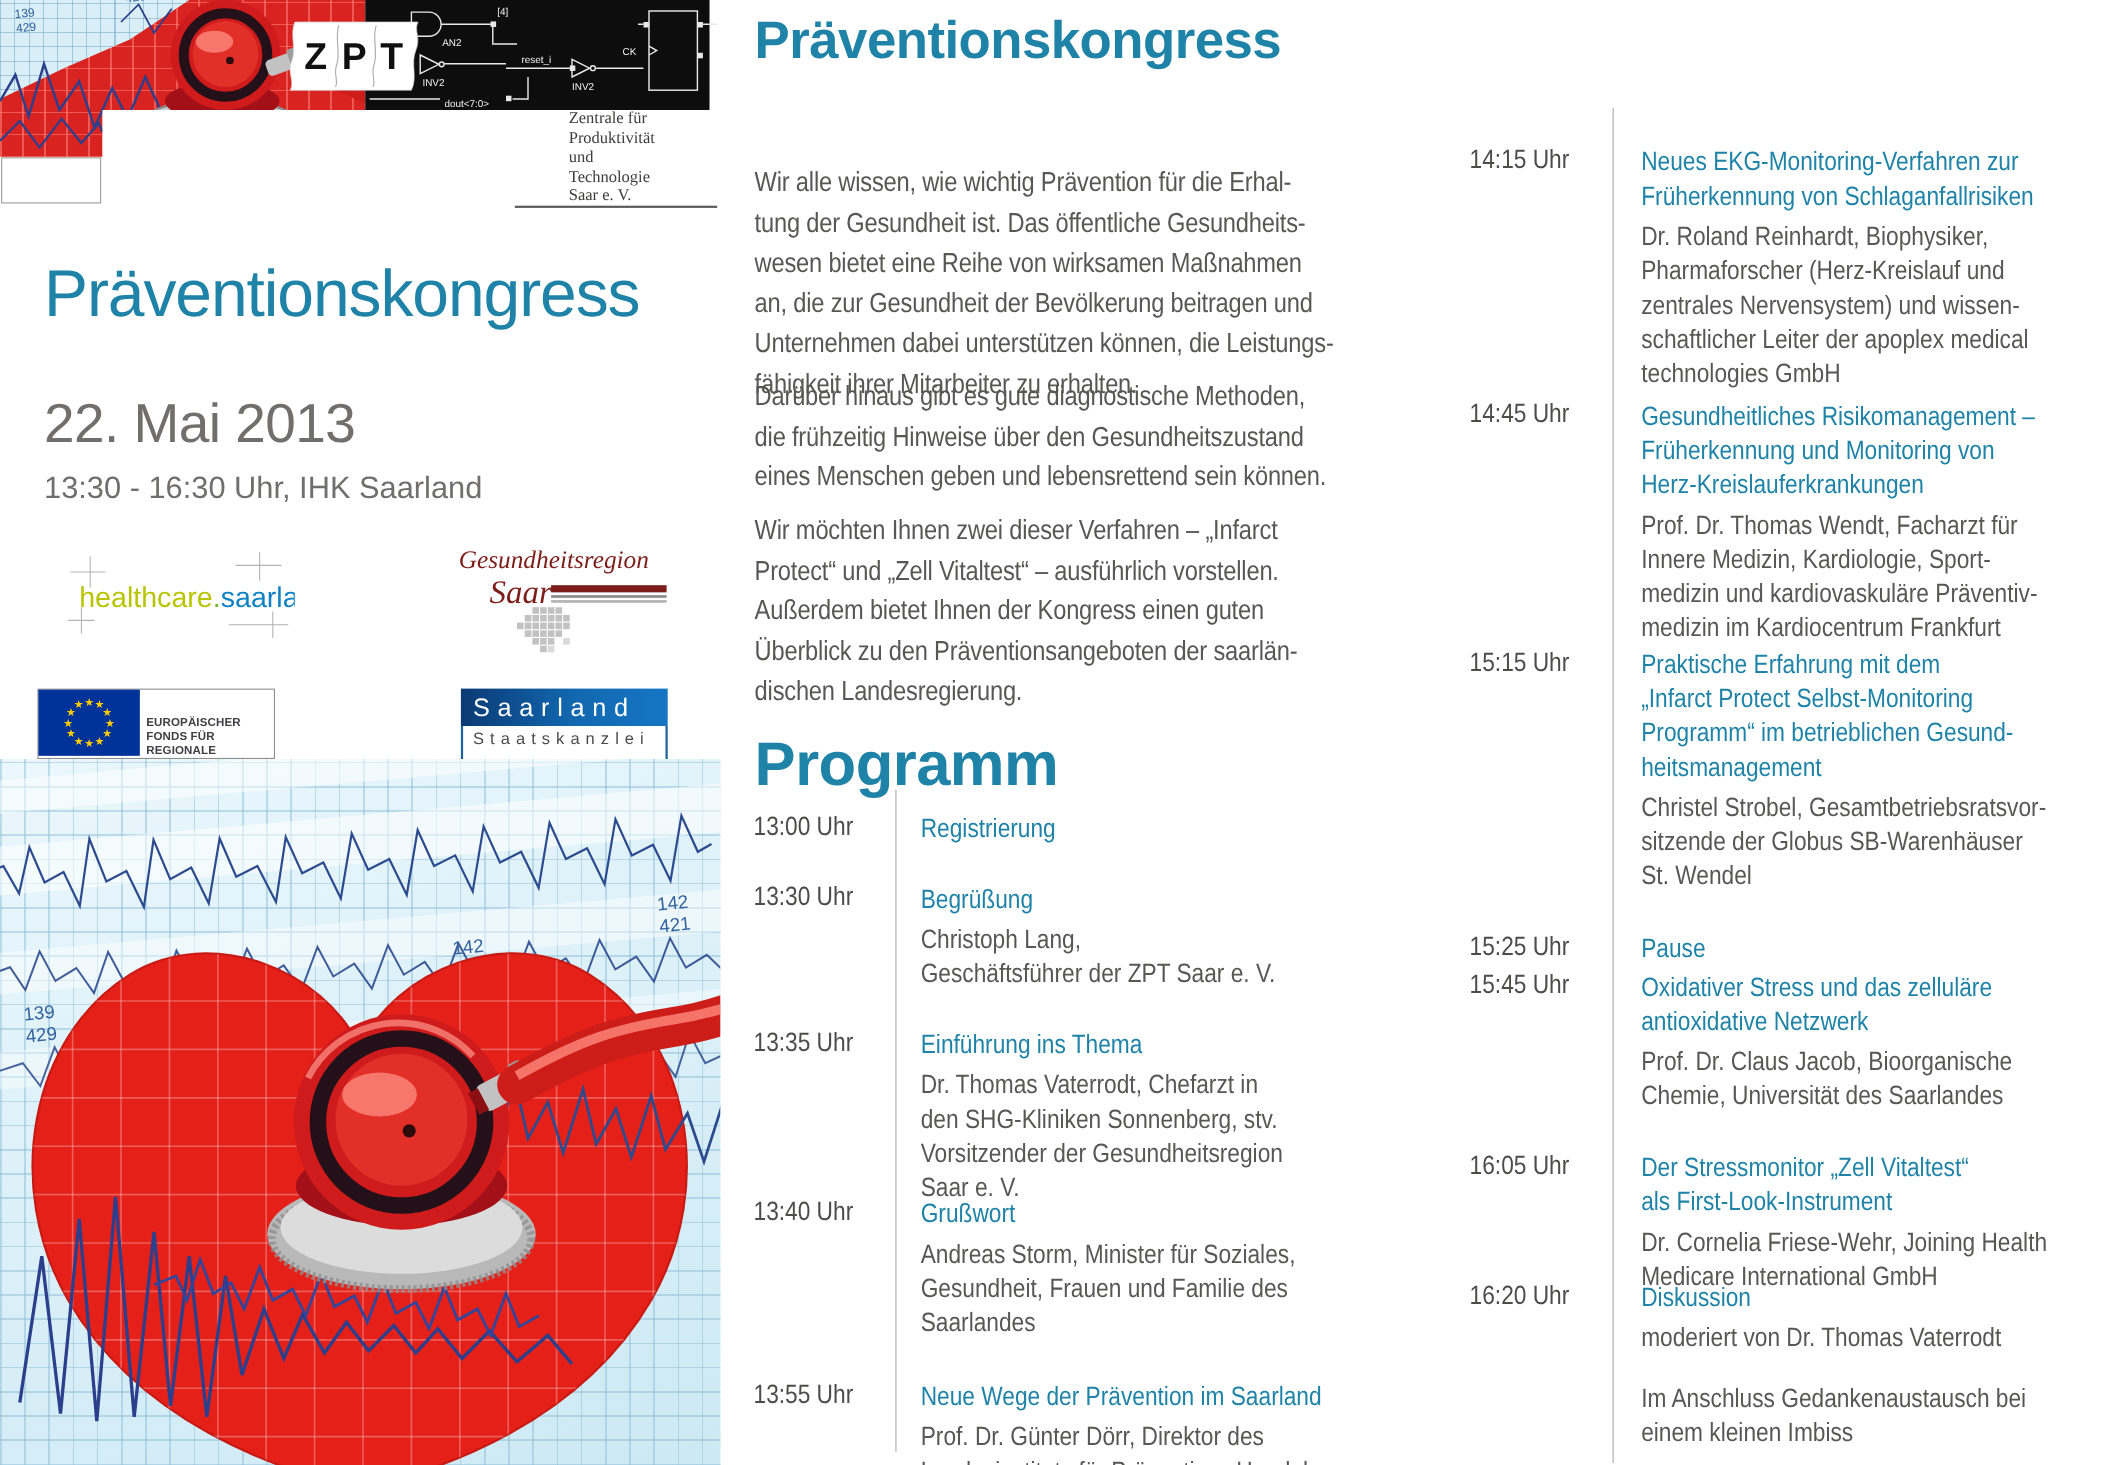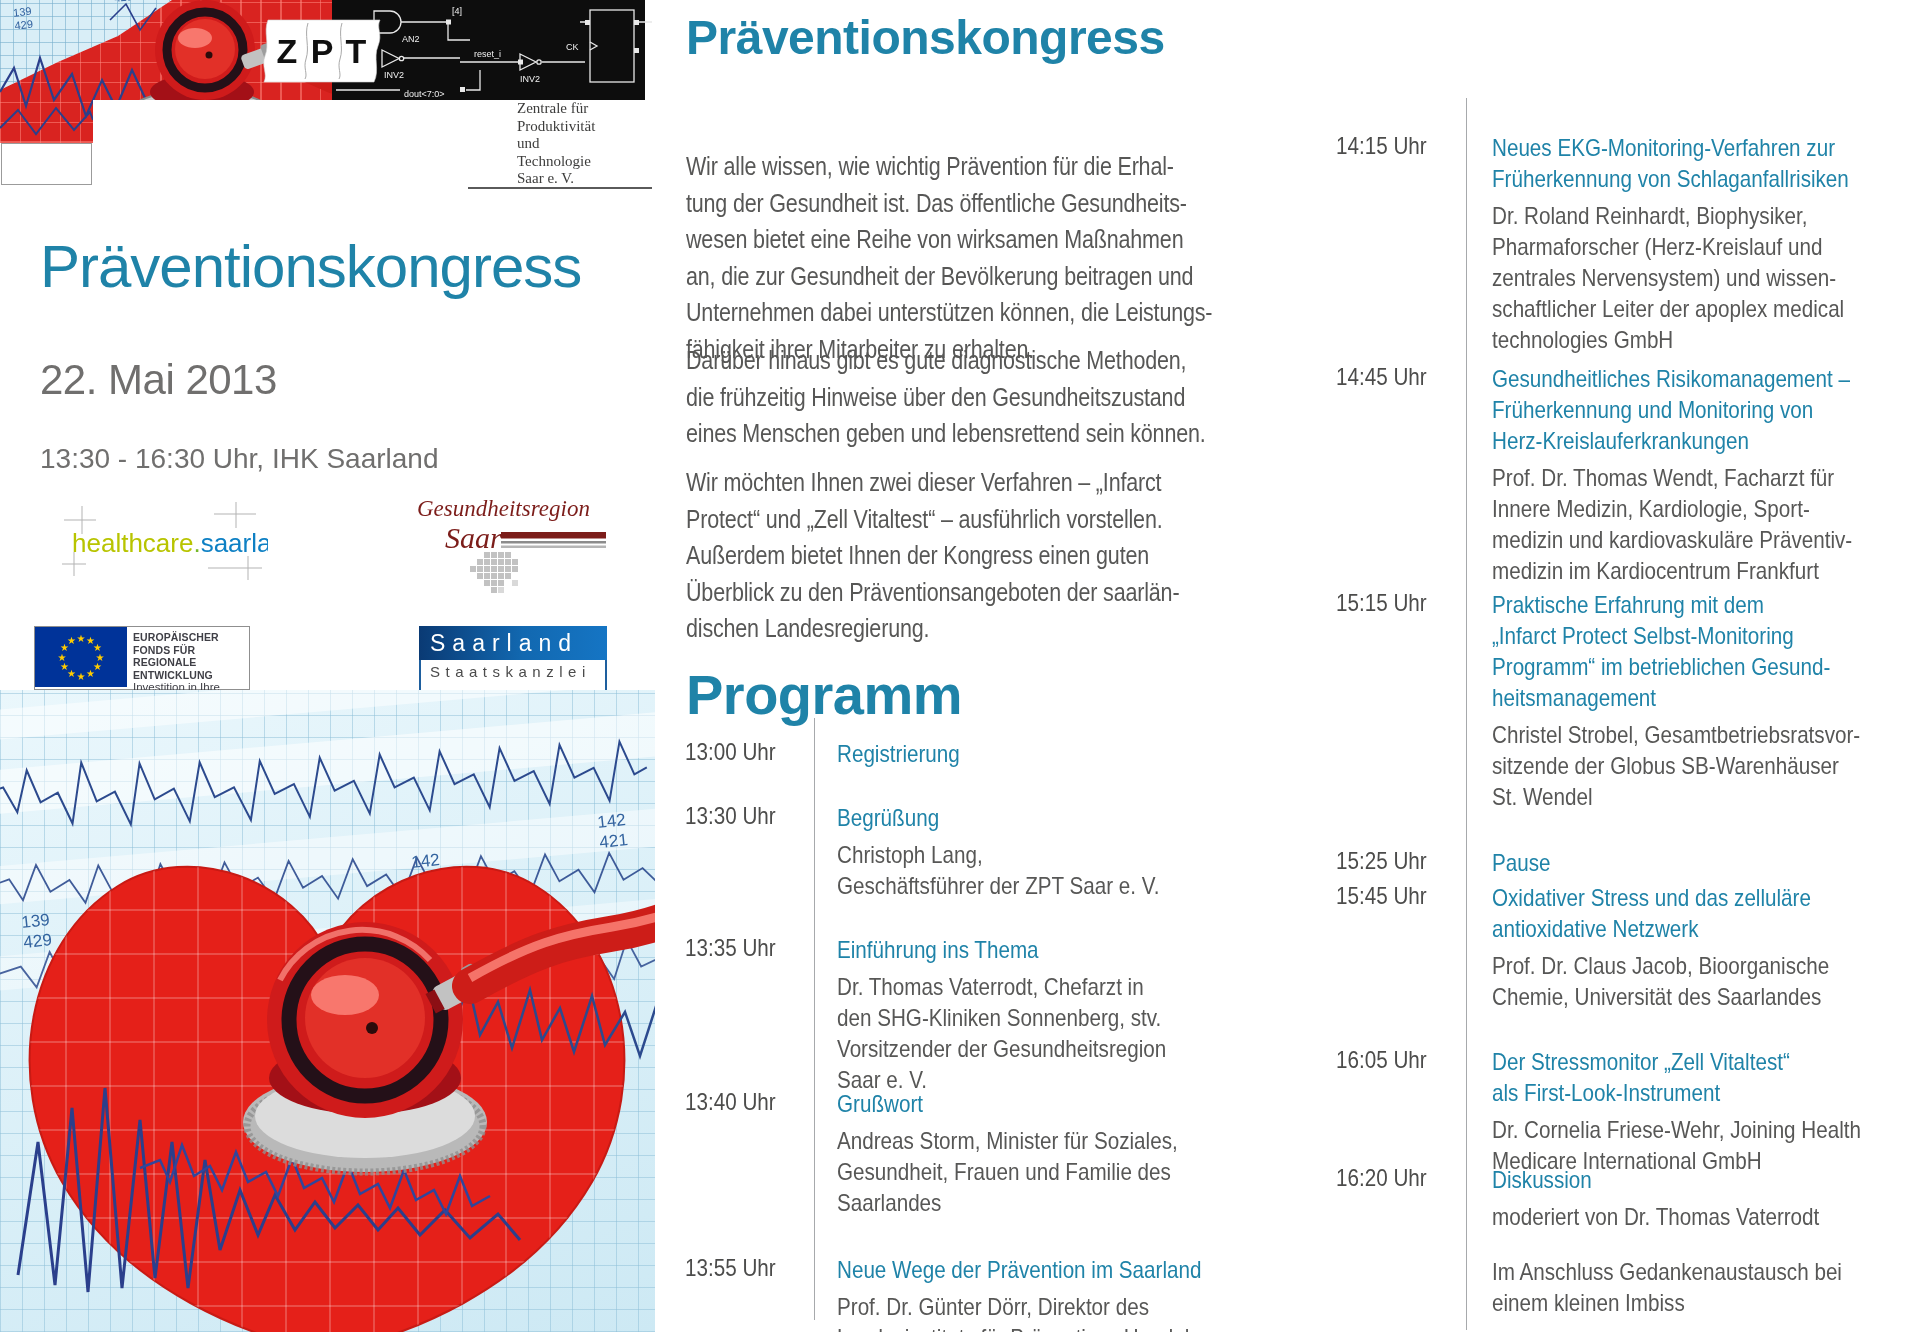--- a/index.html
+++ b/index.html
@@ -32,30 +32,30 @@
     left:1px;top:143px;width:89px;height:40px;background:#ffffff;border:1px solid #9b9b9b;
   }
   .org-text{
     left:517px;top:100px;width:150px;
     font-size:15px;line-height:17.5px;color:#3d3d3c;white-space:pre-line;font-family:Liberation Serif, serif;
   }
   .org-rule{left:468px;top:187px;width:184px;height:1.5px;background:#5a5a5a;}
 
   
   .cover-title{left:40px;top:232px;font-size:60px;font-weight:400;color:#1f83a8;letter-spacing:-1px;}
-  .cover-date{left:40px;top:356px;font-size:42px;color:#706f6e;letter-spacing:-0.5px;}
-  .cover-timeloc{left:40px;top:443px;font-size:28px;color:#706f6e;}
+  .cover-date{left:40px;top:356px;font-size:50px;color:#706f6e;letter-spacing:-0.5px;}
+  .cover-timeloc{left:40px;top:428px;font-size:28px;color:#706f6e;}
 
   
   .efre{
     left:34px;top:626px;width:214px;height:62px;border:1px solid #8f8f8f;background:#fff;
     display:flex;
   }
   .efre-flag{width:92px;height:60px;background:#003399;flex:none;}
-  .efre-text{padding:4px 0 0 6px;display:flex;flex-direction:column;}
+  .efre-text{padding:4px 0 0 6px;display:flex;flex-direction:column;margin-top:20px;}
   .efre-l1,.efre-l2{font-size:10.5px;font-weight:bold;color:#3f3f46;line-height:12.5px;letter-spacing:.1px;}
   .efre-l3{font-size:11.5px;color:#3f3f46;margin-top:auto;line-height:13px;}
   .sl-logo{left:419px;top:626px;width:188px;}
   .sl-bar{
     height:34px;line-height:34px;
     background:linear-gradient(90deg,#0a3a74,#1268b0 55%,#1575c4);
     color:#ffffff;font-size:23px;letter-spacing:7px;padding-left:11px;box-sizing:border-box;
   }
   .sl-box{
     height:44px;line-height:24px;background:#ffffff;border:2px solid #1e5f9e;border-top:none;

